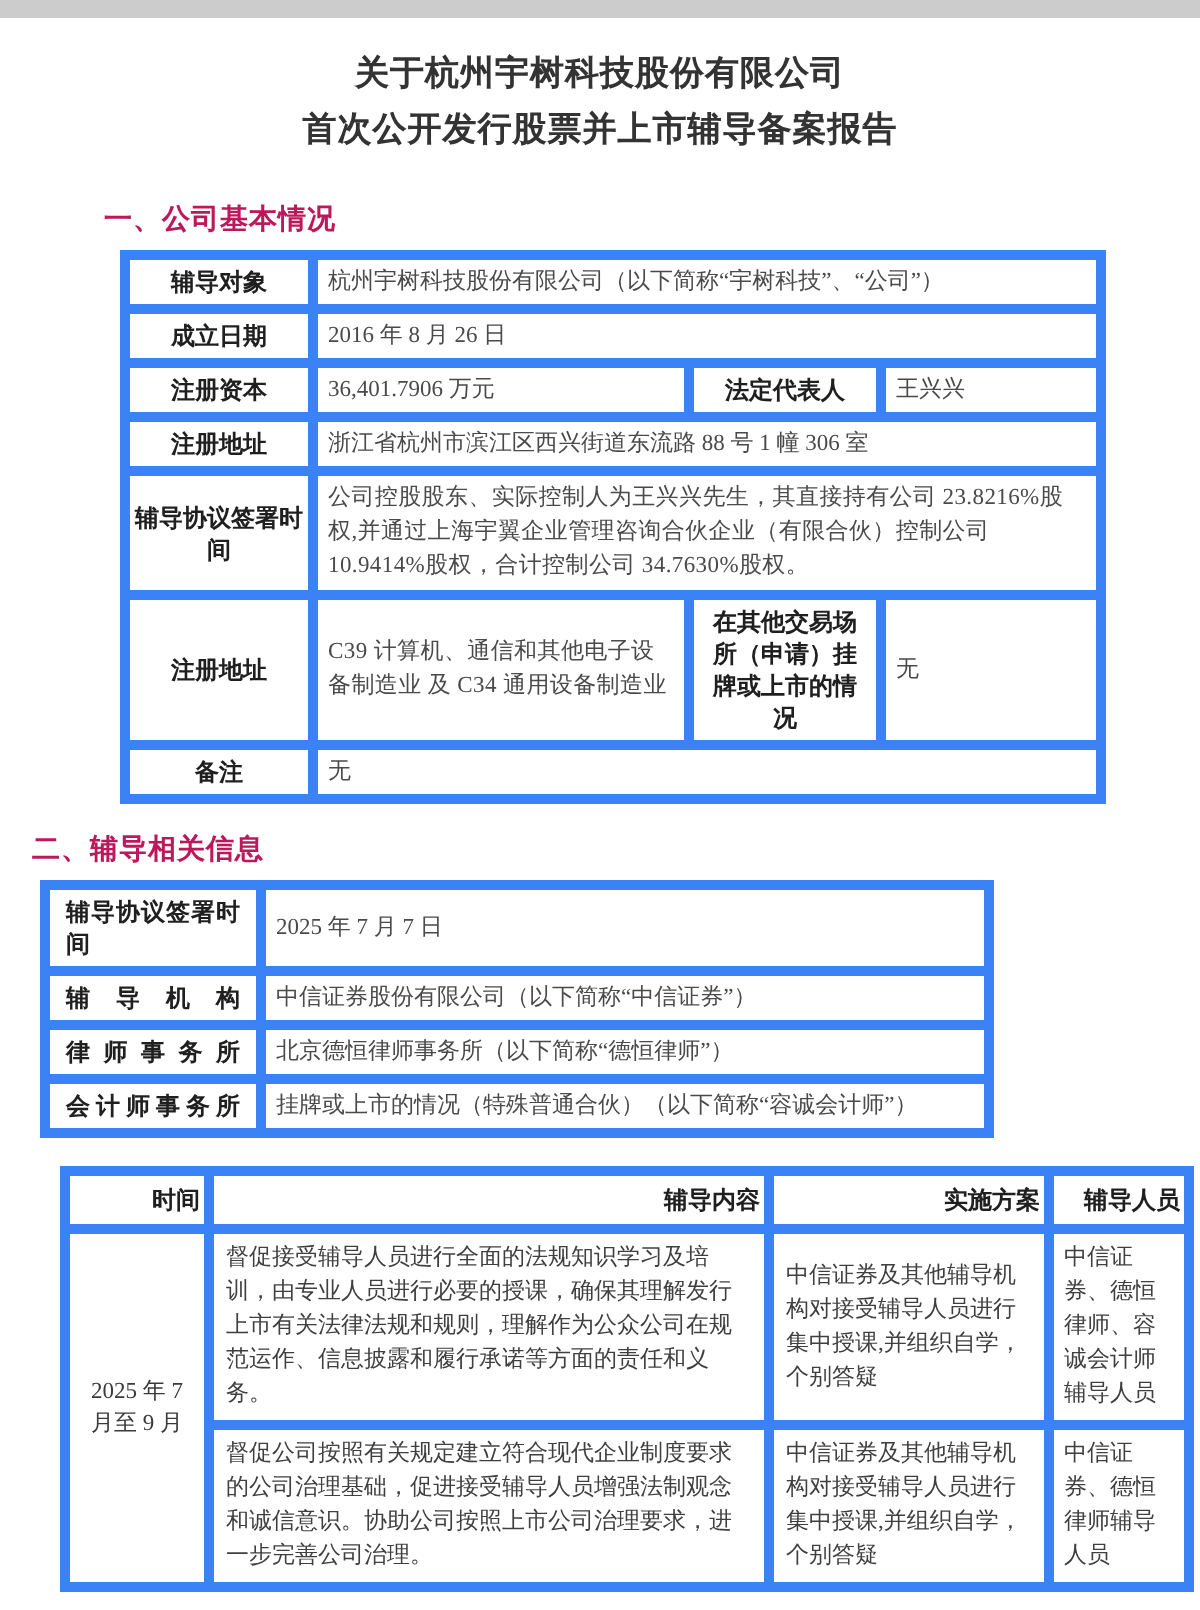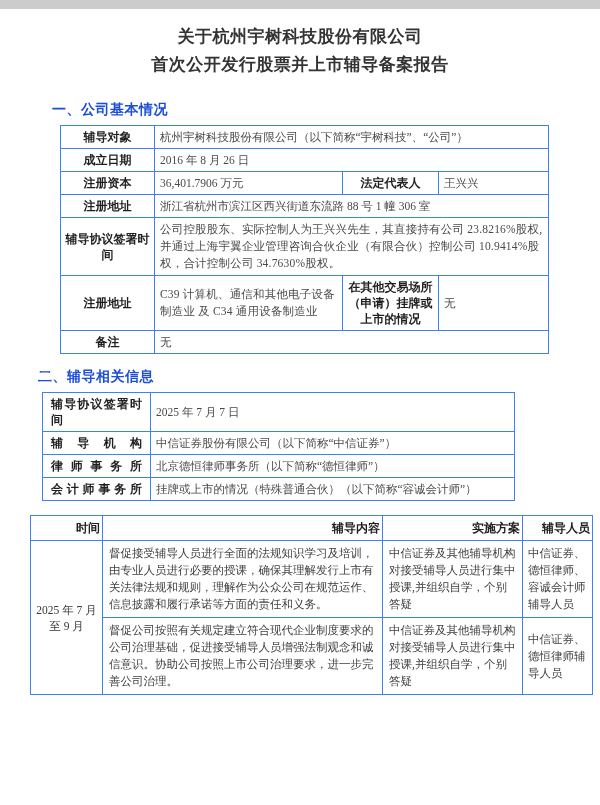--- a/index.html
+++ b/index.html
@@ -33,36 +33,36 @@
     color: #333333;
     letter-spacing: 0.5px;
     padding-top: 14px;
   }
   .doc-title .line { display: block; }
 
   .section-head {
     font-family: "Liberation Sans", "DejaVu Sans", sans-serif;
     font-weight: bold;
     font-size: 14px;
-    color: #1d4ed8;
+    color: #be185d;
     margin: 0 0 6px 0;
     letter-spacing: 0.5px;
   }
 
   .sec1-wrap { padding: 22px 0 0 52px; }
-  .sec2-wrap { padding: 14px 0 0 38px; }
+  .sec2-wrap { padding: 14px 0 0 16px; }
   .sec3-wrap { padding: 14px 0 0 30px; }
 
   table {
     border-collapse: collapse;
     table-layout: fixed;
     background: #fff;
   }
   td, th {
-    border: 1px solid #3b82f6;
+    border: 5px solid #3b82f6;
     padding: 3px 5px;
     font-size: 11.5px;
     line-height: 16px;
     vertical-align: middle;
     color: #3a3a3a;
     font-weight: normal;
     text-align: left;
   }
   .lbl {
     text-align: center;

